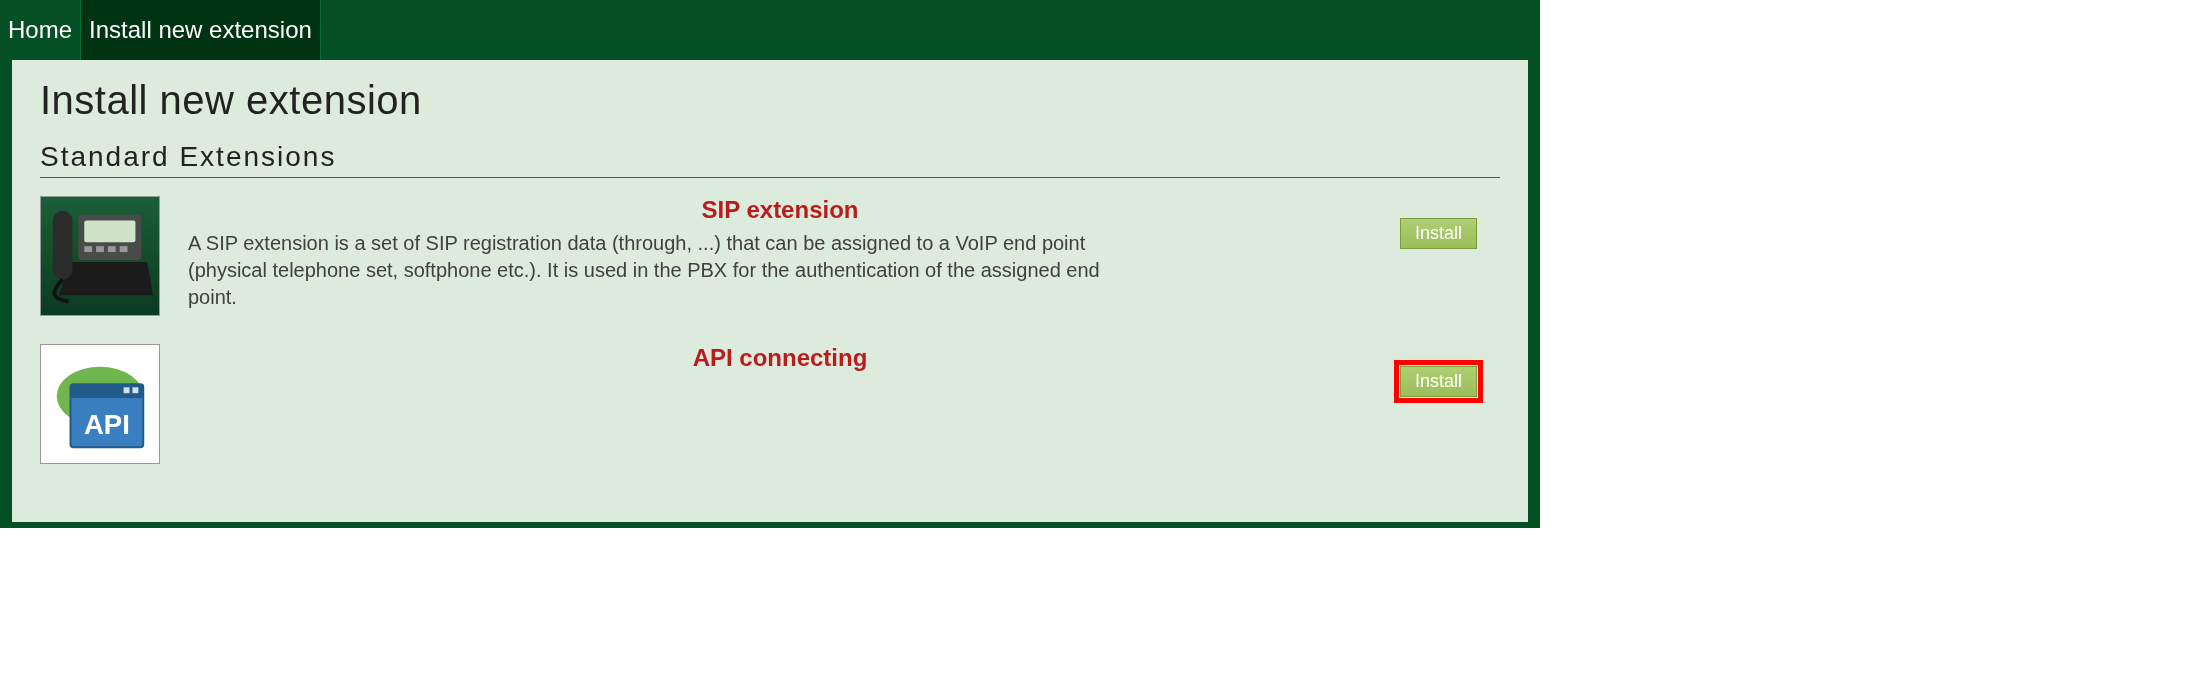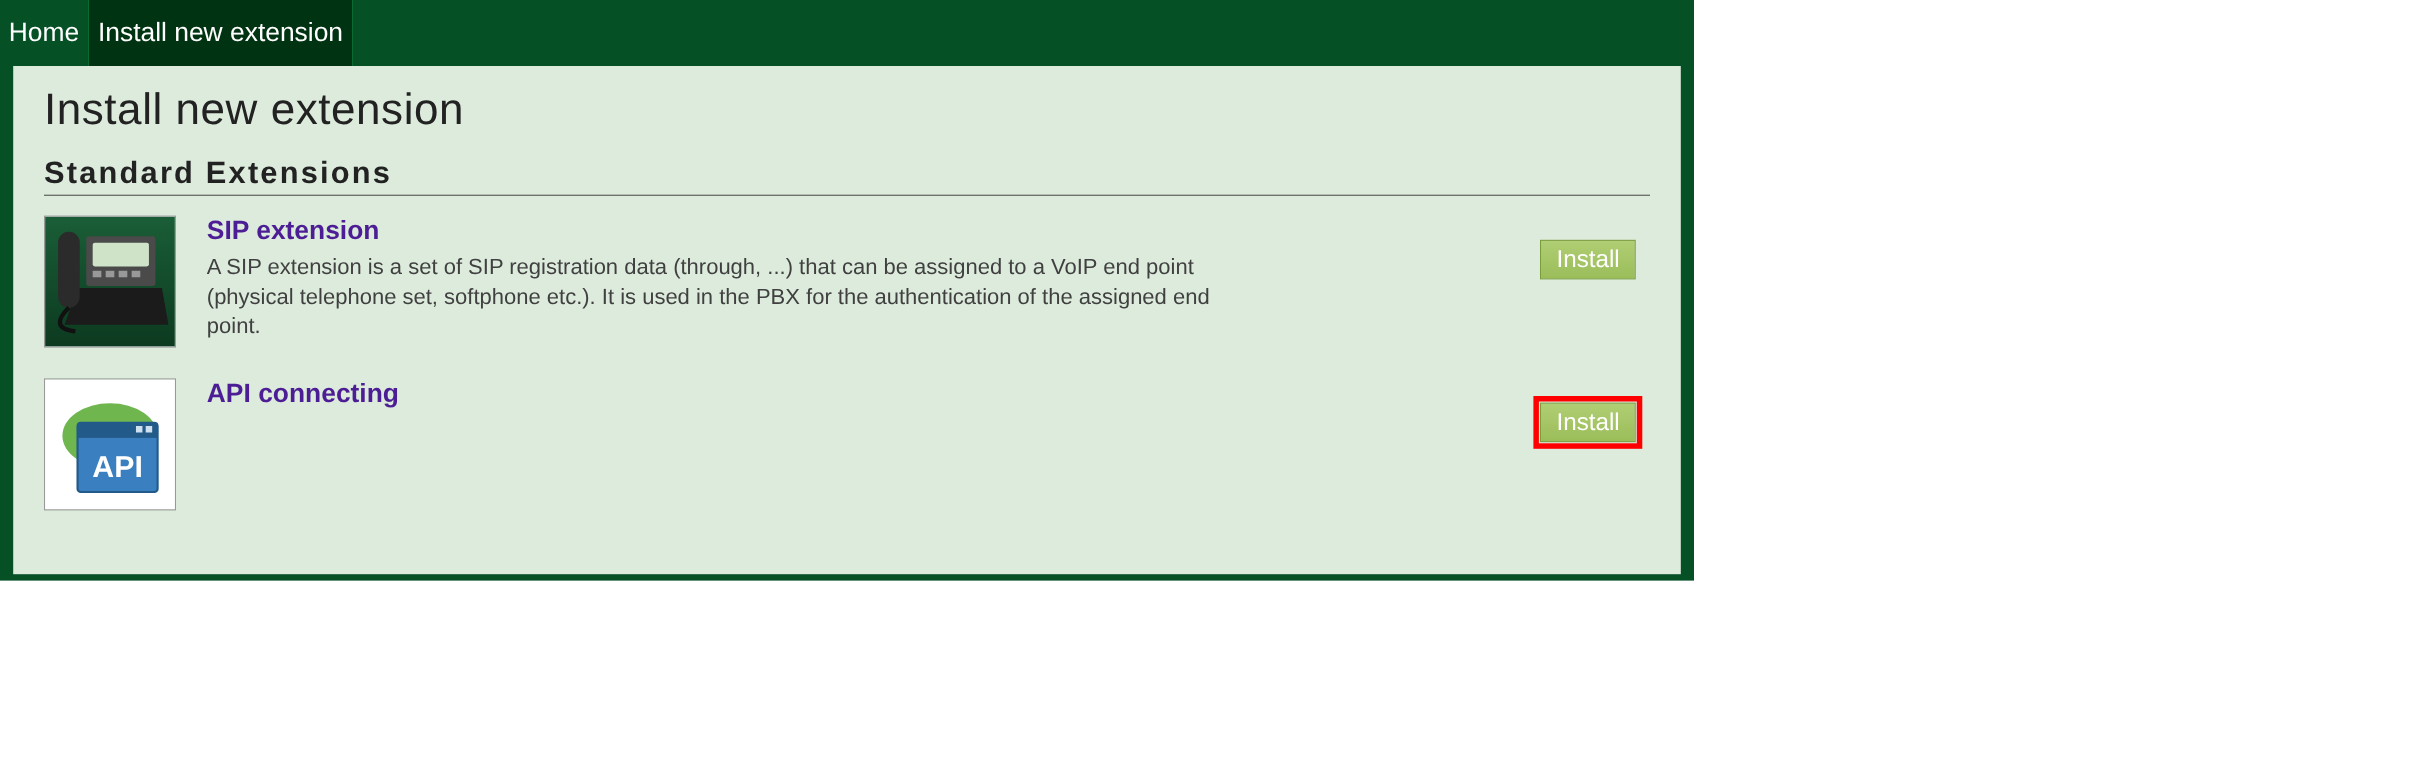--- a/index.html
+++ b/index.html
@@ -40,21 +40,21 @@
   .page-title {
     font-size: 40px;
     font-weight: 400;
     color: #222;
     letter-spacing: 0.5px;
     margin-bottom: 18px;
   }
   .section-title {
     font-size: 28px;
     color: #222;
-    font-weight: 700;
+    font-weight: 400;
     letter-spacing: 2px;
     margin-bottom: 4px;
   }
   .section-rule {
     border: none;
     border-top: 1px solid #555;
     margin-bottom: 18px;
   }
   .ext-row {
     display: flex;
@@ -71,41 +71,42 @@
     align-items: center;
     justify-content: center;
     overflow: hidden;
   }
   .ext-body {
     flex: 1;
   }
   .ext-title {
     font-size: 24px;
     font-weight: bold;
-    color: #4c1d95;
+    color: #b91c1c;
     margin-bottom: 6px;
+    text-align: center;
   }
   .ext-desc {
     font-size: 20px;
     color: #404040;
     line-height: 1.35;
     max-width: 950px;
   }
   .ext-action {
     flex: 0 0 100px;
     display:flex;
     align-items:flex-start;
     padding-top:22px;
   }
   .install-btn {
     background: #9bbd59;
     background: linear-gradient(#b0ce74, #9bbd59);
     border: 1px solid #7a9d3c;
     color: #ffffff;
-    font-size: 22px;
+    font-size: 18px;
     padding: 4px 14px;
     cursor: pointer;
   }
   .highlight-red {
     outline: 5px solid #ff0000;
     outline-offset: 1px;
   }
   
   .sip-bg { width:100%; height:100%; background: linear-gradient(#1a5e37,#0c3a20); position:relative; }
   .phone-svg { width:100%; height:100%; }

